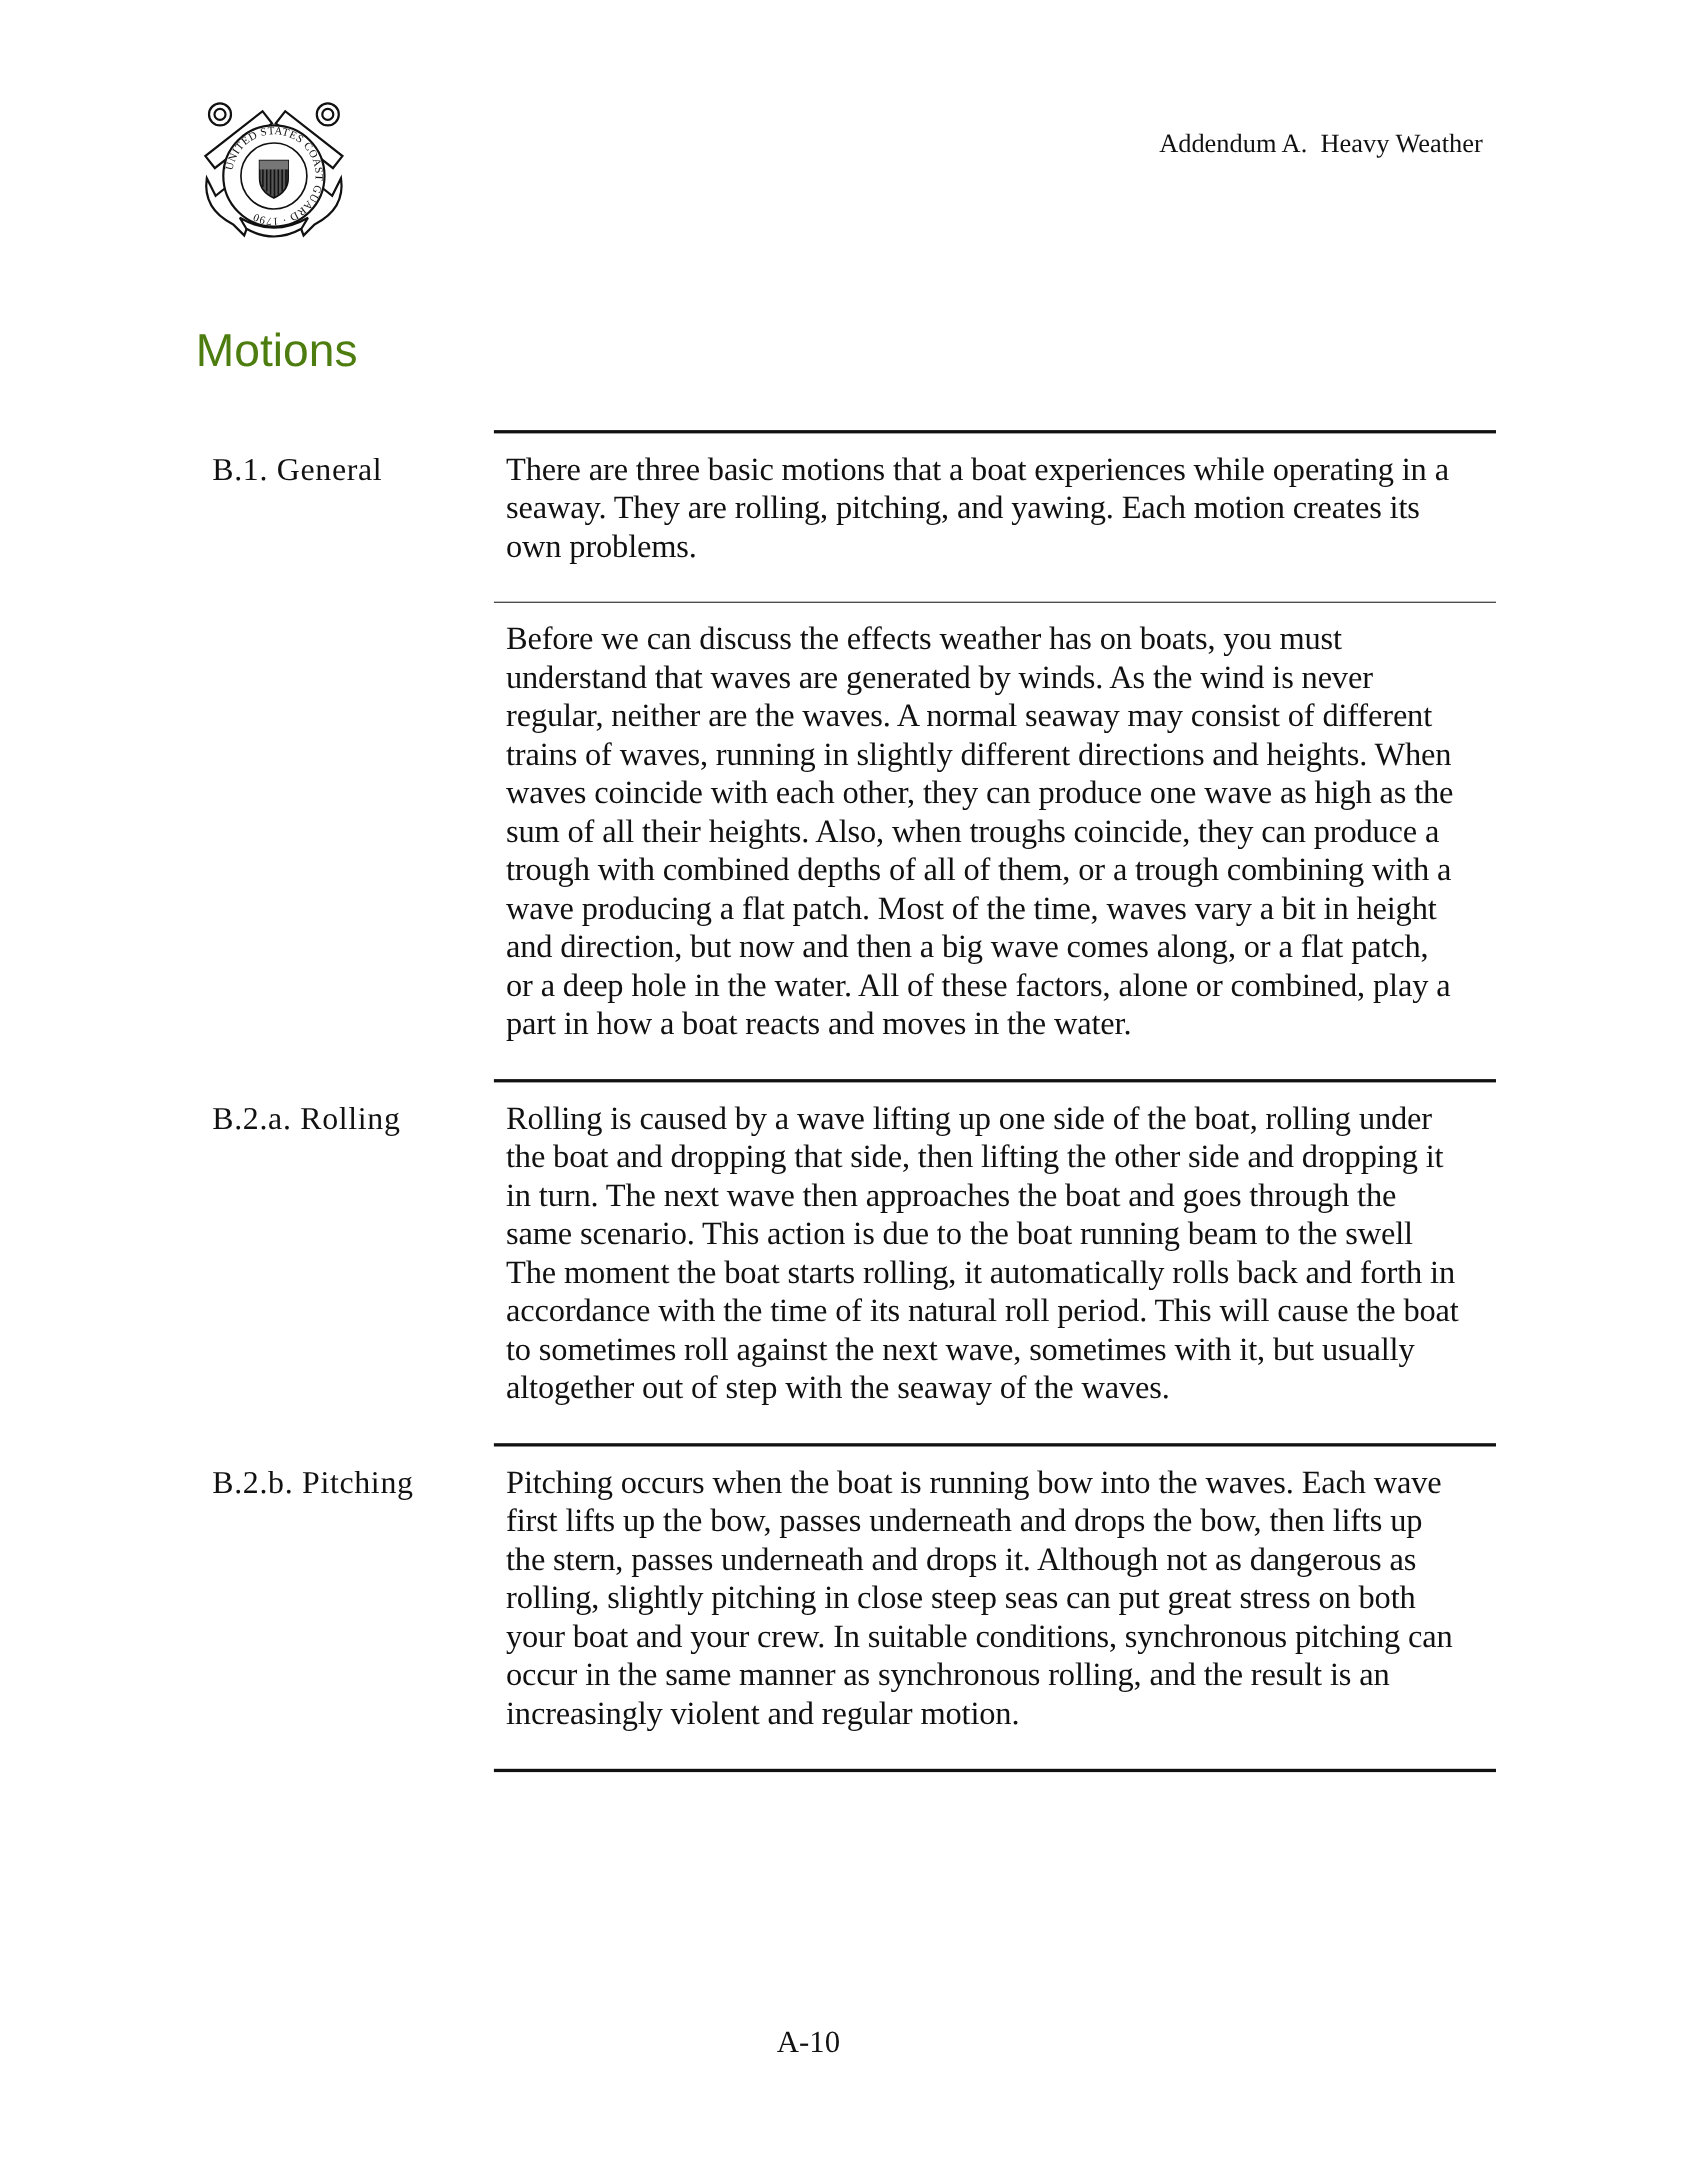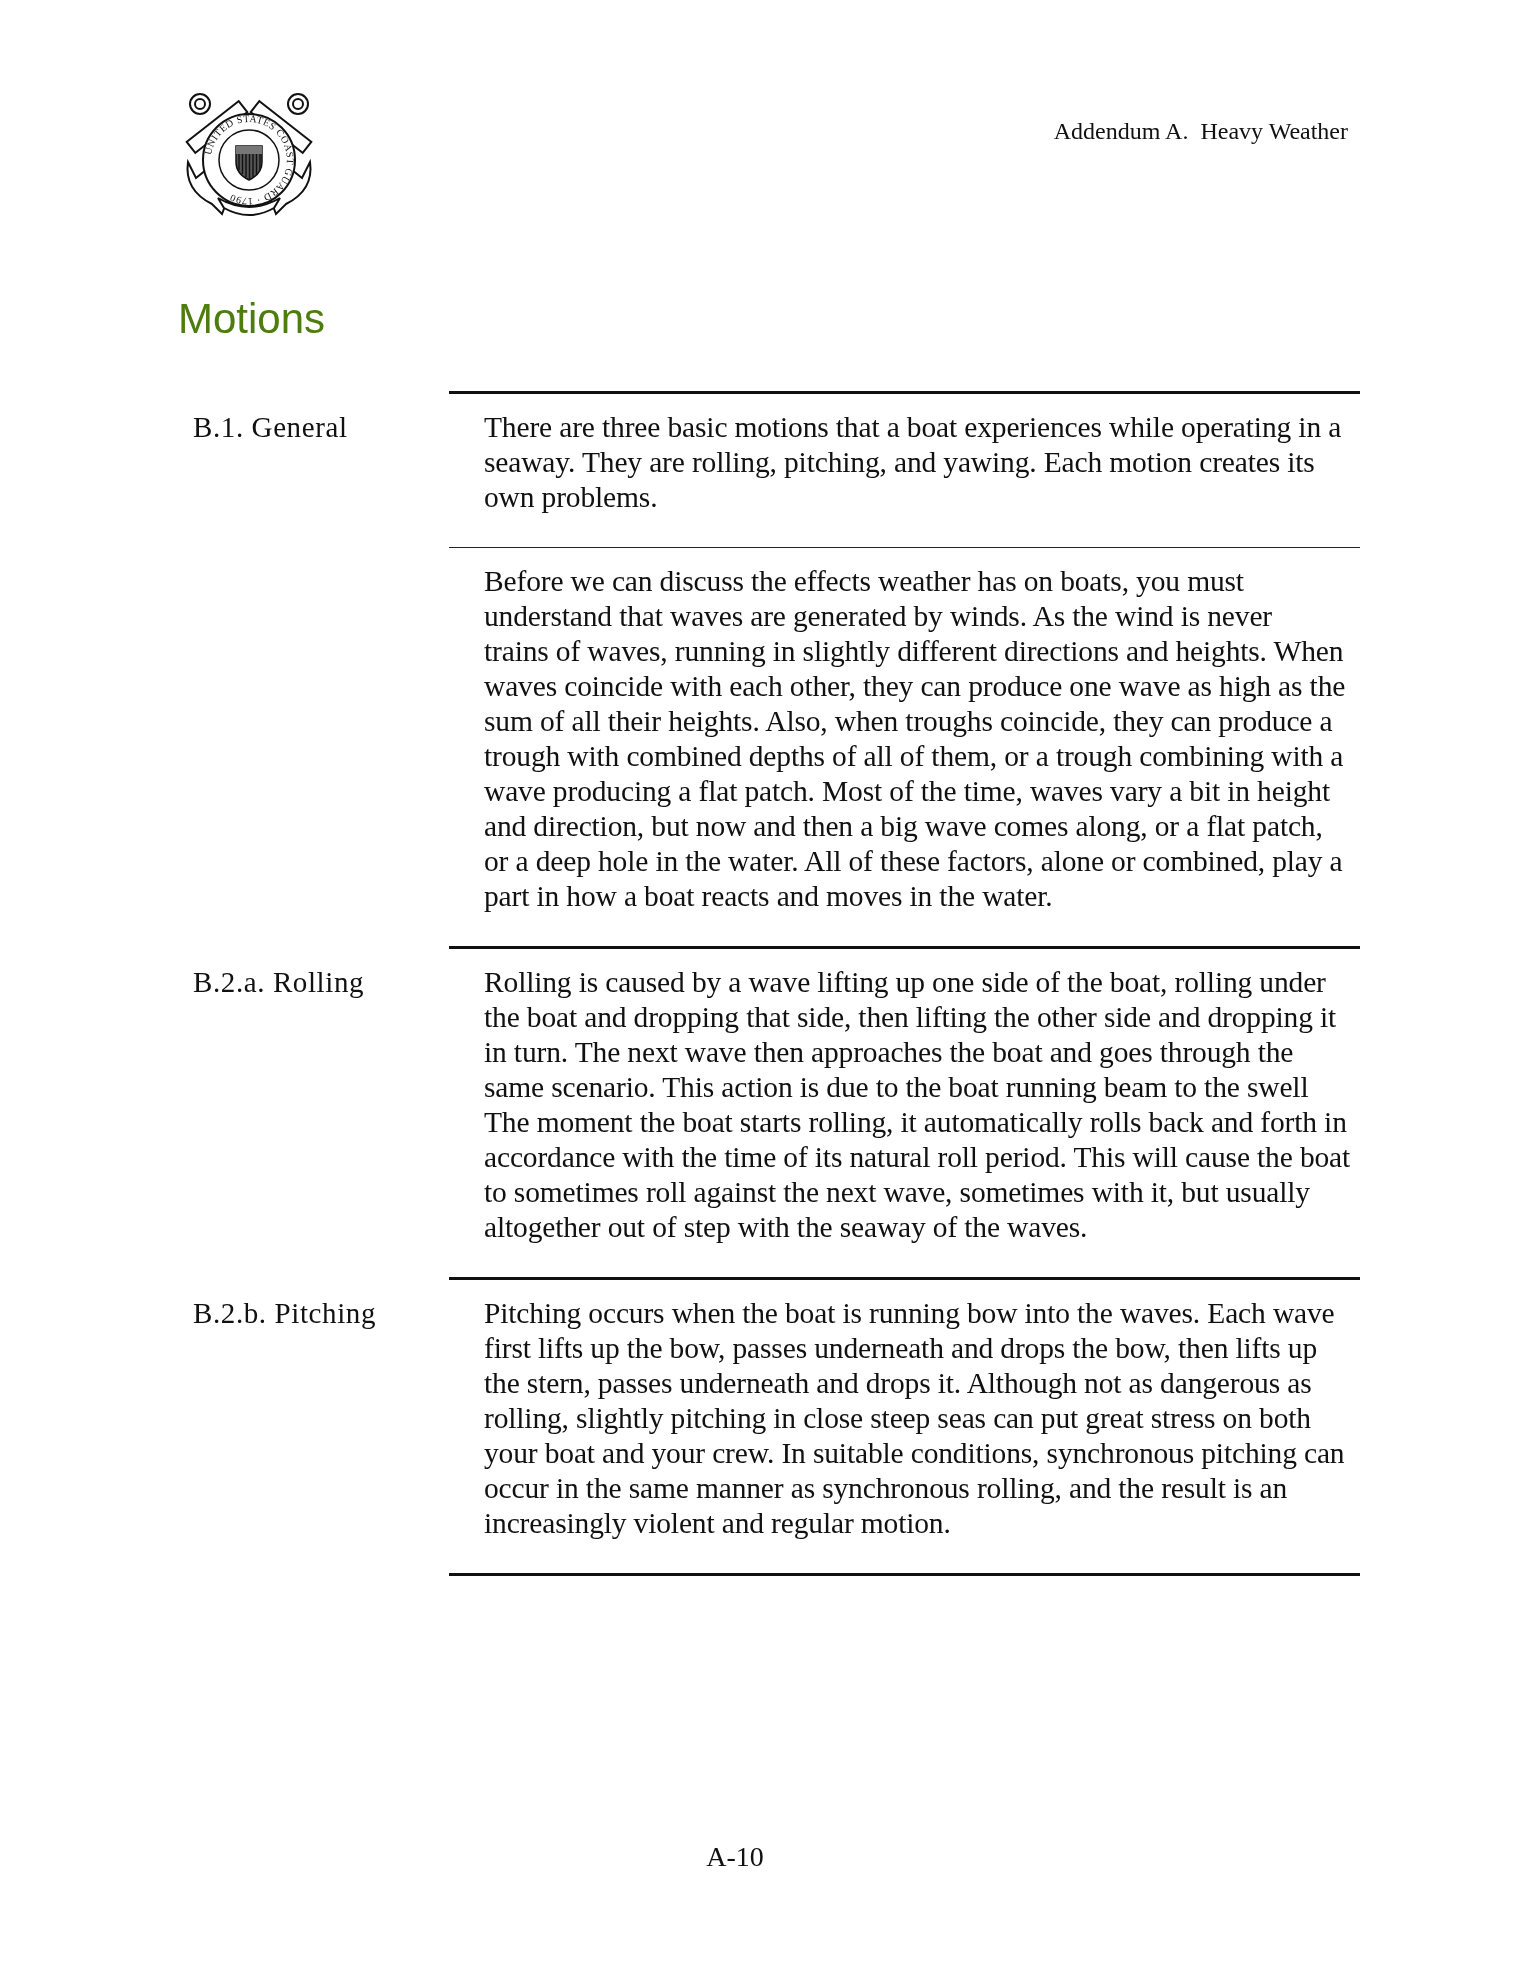--- a/index.html
+++ b/index.html
@@ -44,21 +44,20 @@
   }
   .sections {
     position: absolute;
     left: 0;
     top: 391px;
     width: 1530px;
   }
   .section {
     position: relative;
     display: flex;
-    padding-left: 24px;
   }
   .section-label {
     position: absolute;
     left: 193px;
     width: 240px;
     font-size: 29px;
     line-height: 35px;
     letter-spacing: 0.6px;
     white-space: pre-line;
   }
@@ -165,20 +164,21 @@
     </div>
   </div>
 
   <div>
     <div class="rule thin final-rule"></div>
     <div class="section">
       <div class="section-body">
         <div class="section-text">
           <span class="line">Before we can discuss the effects weather has on boats, you must</span>
           <span class="line">understand that waves are generated by winds. As the wind is never</span>
+          <span class="line">regular, neither are the waves. A normal seaway may consist of different</span>
           <span class="line">trains of waves, running in slightly different directions and heights. When</span>
           <span class="line">waves coincide with each other, they can produce one wave as high as the</span>
           <span class="line">sum of all their heights. Also, when troughs coincide, they can produce a</span>
           <span class="line">trough with combined depths of all of them, or a trough combining with a</span>
           <span class="line">wave producing a flat patch. Most of the time, waves vary a bit in height</span>
           <span class="line">and direction, but now and then a big wave comes along, or a flat patch,</span>
           <span class="line">or a deep hole in the water. All of these factors, alone or combined, play a</span>
           <span class="line">part in how a boat reacts and moves in the water.</span>
         </div>
       </div>

